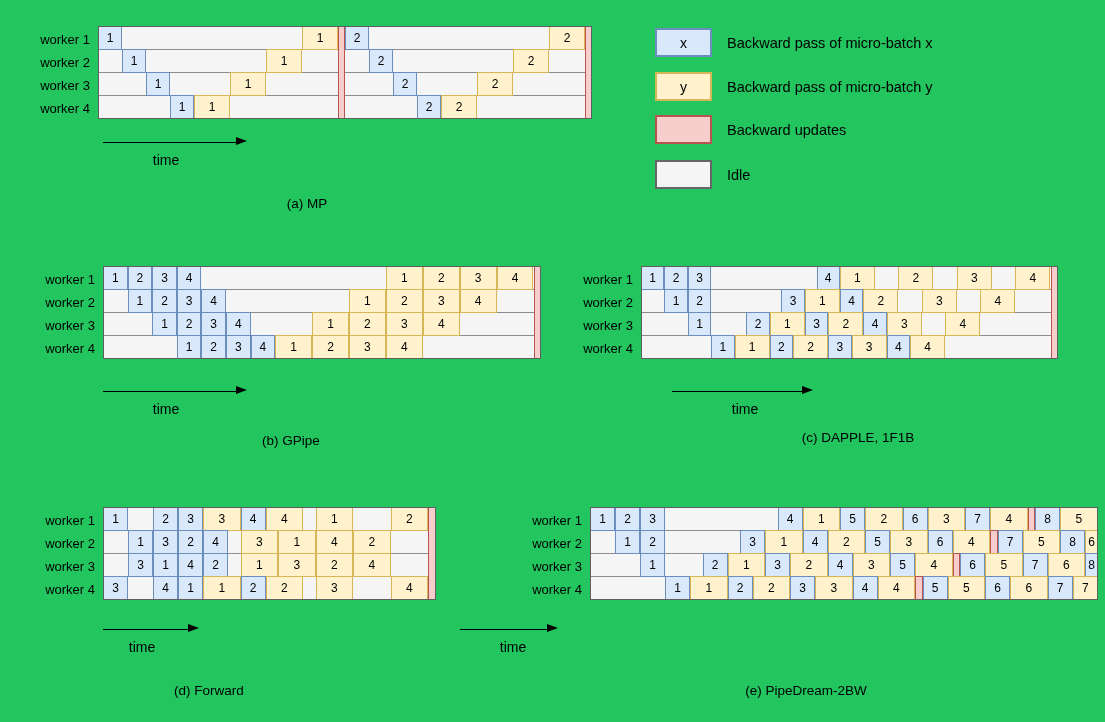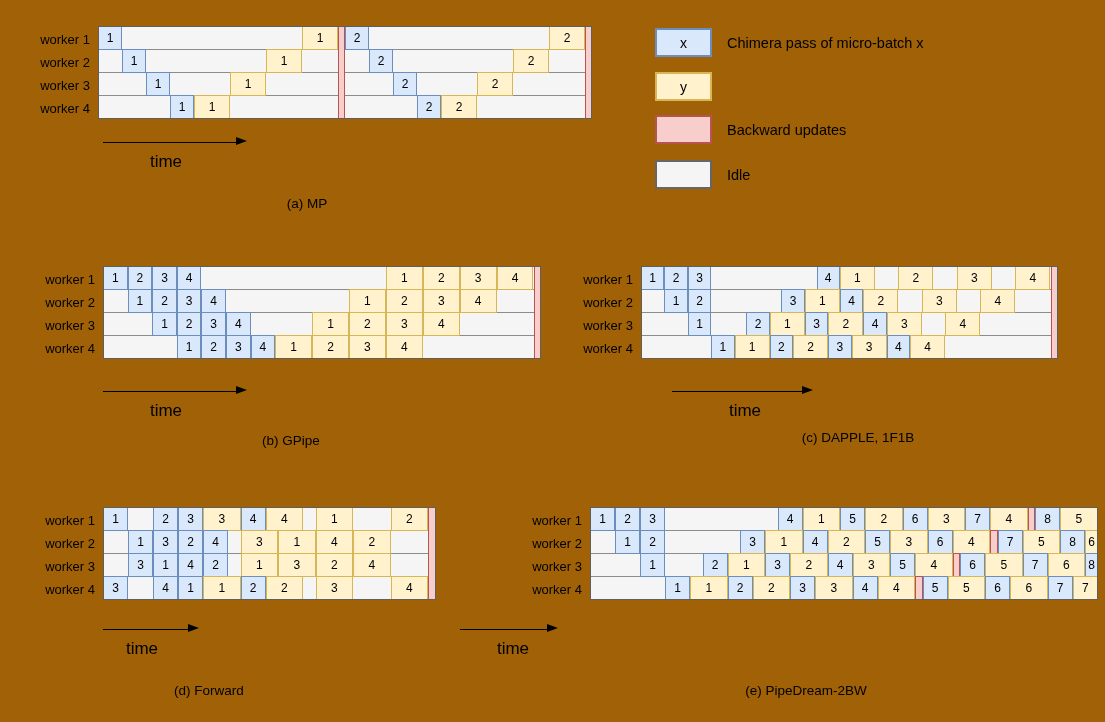--- a/index.html
+++ b/index.html
@@ -1,17 +1,17 @@
 <!DOCTYPE html>
 <html><head>
 <meta charset="utf-8">
 <style>
   html,body{margin:0;padding:0;background:#ffffff;}
   #canvas{
-    position:relative;width:1105px;height:722px;background:#a16207;overflow:hidden;
+    position:relative;width:1105px;height:722px;background:#22c55e;overflow:hidden;
     font-family:"Liberation Sans","DejaVu Sans",sans-serif;color:#000;
   }
   .worker-row{position:absolute;background:#f5f5f5;border:1px solid #8c8c8c;box-sizing:border-box;}
   .grid-outline{position:absolute;border:1px solid #5f5f5f;box-sizing:border-box;pointer-events:none;}
   .cell{
     position:absolute;box-sizing:border-box;border:1px solid;
     display:flex;align-items:center;justify-content:center;
     font-size:12px;line-height:1;
   }
   .cell.F{background:#dae8fc;border-color:#6c8ebf;}
@@ -23,21 +23,21 @@
     transform:translateY(-50%);white-space:nowrap;
   }
   .panel-caption{
     position:absolute;font-size:13.5px;transform:translateX(-50%);white-space:nowrap;
   }
   .time-arrow{position:absolute;height:0;border-top:1.6px solid #000;}
   .time-arrow:after{
     content:"";position:absolute;right:-11px;top:-5.6px;
     border-left:11px solid #000;border-top:4.8px solid transparent;border-bottom:4.8px solid transparent;
   }
-  .time-label{position:absolute;font-size:17px;transform:translateX(-50%);}
+  .time-label{position:absolute;font-size:14px;transform:translateX(-50%);}
   .legend-swatch{
     position:absolute;width:57px;height:29px;box-sizing:border-box;border:2px solid;
     display:flex;align-items:center;justify-content:center;font-size:14px;
   }
   .legend-text{position:absolute;font-size:14.5px;transform:translateY(-50%);white-space:nowrap;}
 </style>
 </head>
 <body>
 
 <div id="canvas">
@@ -271,19 +271,20 @@
     <div class="cell B" style="left: 947.5px; top: 576px; width: 37.5px; height: 24px;">5</div>
     <div class="cell F" style="left: 985px; top: 576px; width: 25px; height: 24px;">6</div>
     <div class="cell B" style="left: 1010px; top: 576px; width: 37.5px; height: 24px;">6</div>
     <div class="cell F" style="left: 1047.5px; top: 576px; width: 25px; height: 24px;">7</div>
     <div class="cell B" style="left: 1072.5px; top: 576px; width: 25.5px; height: 24px;">7</div>
     <div class="grid-outline" style="left: 590px; top: 507px; width: 508px; height: 93px;"></div>
     <div class="time-arrow" style="left: 460px; top: 629px; width: 87px;"></div>
     <div class="time-label" style="left: 513px; top: 639px;">time</div>
     <div class="panel-caption" style="left: 806px; top: 683px;">(e) PipeDream-2BW</div>
     <div class="legend-swatch" style="left: 655px; top: 28px; width: 57px; height: 29px; background: rgb(218, 232, 252); border-color: rgb(108, 142, 191);">x</div>
-    <div class="legend-text" style="left: 727px; top: 42.5px;">Chimera pass of micro-batch x</div>
+    <div class="legend-text" style="left: 727px; top: 42.5px;">Backward pass of micro-batch x</div>
     <div class="legend-swatch" style="left: 655px; top: 72px; width: 57px; height: 29px; background: rgb(255, 242, 204); border-color: rgb(214, 182, 86);">y</div>
+    <div class="legend-text" style="left: 727px; top: 86.5px;">Backward pass of micro-batch y</div>
     <div class="legend-swatch" style="left: 655px; top: 115px; width: 57px; height: 29px; background: rgb(248, 206, 204); border-color: rgb(184, 84, 80);"></div>
     <div class="legend-text" style="left: 727px; top: 129.5px;">Backward updates</div>
     <div class="legend-swatch" style="left: 655px; top: 160px; width: 57px; height: 29px; background: rgb(245, 245, 245); border-color: rgb(102, 102, 102);"></div>
     <div class="legend-text" style="left: 727px; top: 174.5px;">Idle</div>
   </div>
 
 </body></html>

